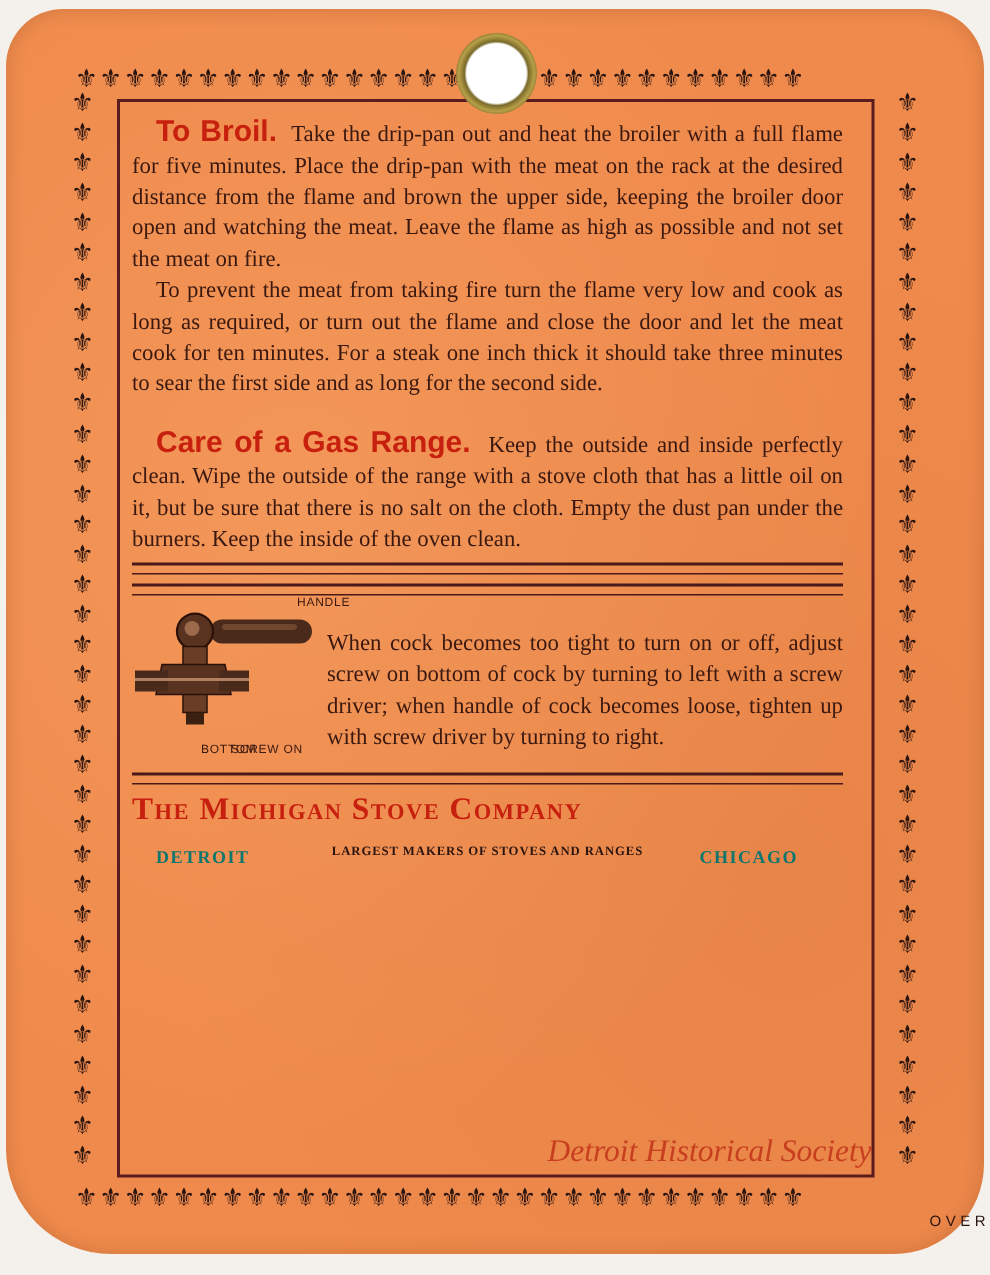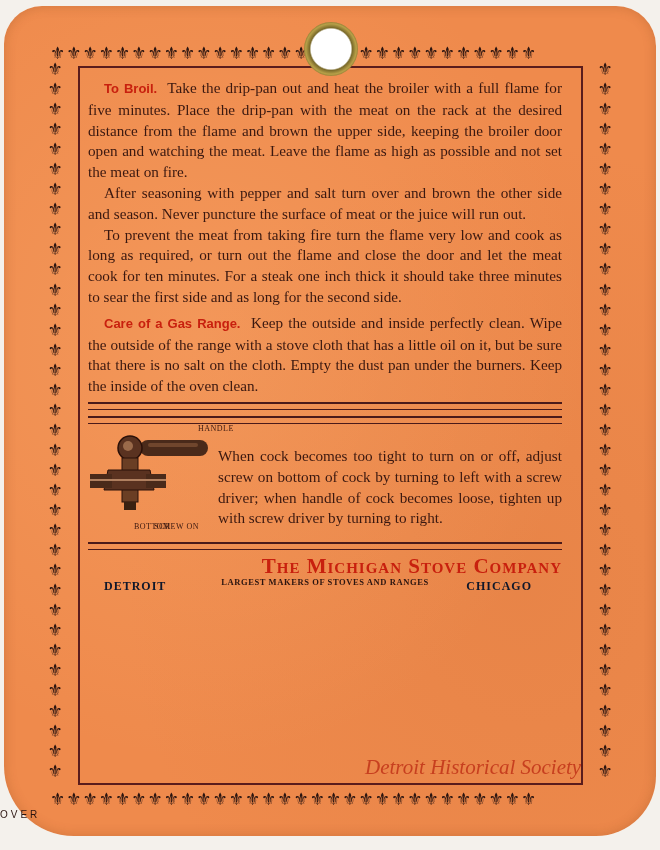--- a/index.html
+++ b/index.html
@@ -9,33 +9,33 @@
                       radial-gradient(ellipse at 80% 70%, rgba(180,90,40,0.12), transparent 55%);
     border-radius: 38px 40px 60px 70px; box-shadow: inset 0 0 12px rgba(120,60,20,0.25); }
   .grommet { position: absolute; left: 304px; top: 22px; width: 54px; height: 54px; border-radius: 50%;
     background: radial-gradient(circle, #ffffff 0 52%, #7a6a2a 56%, #b7a048 66%, #5a4a18 80%, #3a3010 100%); z-index: 3; }
   .fleur-row { position: absolute; left: 50px; width: 560px; height: 18px; display: flex; justify-content: space-between; color: #2a1410; font-size: 17px; line-height: 18px; font-family: "DejaVu Sans", sans-serif; overflow: hidden; }
   .fleur-col { position: absolute; top: 60px; width: 18px; height: 720px; display: flex; flex-direction: column; justify-content: space-between; color: #2a1410; font-size: 17px; line-height: 18px; align-items: center; font-family: "DejaVu Sans", sans-serif; overflow: hidden; }
   .frame { position: absolute; left: 78px; top: 66px; width: 505px; height: 719px; border: 2px solid #5a1c1c; box-sizing: border-box; }
   .content { position: absolute; left: 88px; top: 78px; width: 474px; color: #3a1810; font-size: 15.2px; line-height: 20.8px; text-align: justify; }
   .content p { margin: 0; }
   .indent { text-indent: 16px; }
-  .heading { color: #c8200e; font-family: "Liberation Sans", "DejaVu Sans", sans-serif; font-weight: bold; font-size: 13px; }
+  .heading { color: #c8200e; font-family: "Liberation Sans", "DejaVu Sans", sans-serif; font-weight: bold; font-size: 20px; }
   .section { margin: 0; }
   .double-rule { height: 5px; border-top: 2px solid #4a1a1a; border-bottom: 1px solid #4a1a1a; margin: 5px 0 6px 0; }
   .valve-block { display: flex; align-items: flex-start; margin-top: 4px; }
   .valve-fig { position: relative; width: 130px; height: 100px; flex: 0 0 130px; }
-  .valve-fig .lbl { position: absolute; font-size: 8px; letter-spacing: 0.5px; color: #3a1810; font-family: Liberation Serif, serif; line-height: 9px; }
+  .valve-fig .lbl { position: absolute; font-size: 8px; letter-spacing: 0.5px; color: #3a1810; font-family: Liberation Sans, sans-serif; line-height: 9px; }
   .valve-text { flex: 1; padding-top: 16px; text-align: justify; }
-  .company { text-align: right; color: #c8200e; font-size: 21px; font-weight: bold; letter-spacing: 1px; margin-top: 6px; font-variant: small-caps; }
-  .tagline { text-align: center; color: #2a1410; font-size: 8.5px; font-weight: bold; letter-spacing: 0.6px; line-height: 11px; margin-top: 0; }
+  .company { text-align: left; color: #c8200e; font-size: 21px; font-weight: bold; letter-spacing: 1px; margin-top: 6px; font-variant: small-caps; }
+  .tagline { text-align: center; color: #2a1410; font-size: 8.5px; font-weight: bold; letter-spacing: 0.6px; line-height: 11px; margin-top: 12px; }
   .cities { position: relative; height: 18px; }
-  .city { position: absolute; color: #0f172a; font-weight: bold; font-size: 12px; letter-spacing: 1px; top: -12px; }
+  .city { position: absolute; color: #0f766e; font-weight: bold; font-size: 12px; letter-spacing: 1px; top: -12px; }
   .watermark { position: absolute; left: 365px; top: 755px; color: rgba(190,45,20,0.8); font-family: "Liberation Serif", serif; font-style: italic; font-size: 21px; z-index: 4; }
-  .over { position: absolute; left: 0; width: 660px; top: 809px; text-align: left; font-family: "Liberation Sans", sans-serif; font-size: 10px; letter-spacing: 3px; color: #2a1410; }
+  .over { position: absolute; left: 0; width: 660px; top: 809px; text-align: right; font-family: "Liberation Sans", sans-serif; font-size: 10px; letter-spacing: 3px; color: #2a1410; }
 </style>
 </head>
 <body>
 
 <div class="card"></div>
 <div class="grommet"></div>
 
 <div class="fleur-row" style="top: 44px; letter-spacing: 1px;">⚜⚜⚜⚜⚜⚜⚜⚜⚜⚜⚜⚜⚜⚜⚜⚜⚜⚜⚜⚜⚜⚜⚜⚜⚜⚜⚜⚜⚜⚜</div>
 <div class="fleur-row" style="top: 790px; letter-spacing: 1px;">⚜⚜⚜⚜⚜⚜⚜⚜⚜⚜⚜⚜⚜⚜⚜⚜⚜⚜⚜⚜⚜⚜⚜⚜⚜⚜⚜⚜⚜⚜</div>
 <div class="fleur-col" style="left:46px;">
@@ -116,25 +116,24 @@
   </div>
 
 <div class="frame"></div>
 
 <div class="content">
   <div class="section">
     <p class="indent">
       <span class="heading">To Broil.</span>&nbsp;
       <span>Take the drip-pan out and heat the broiler with a full flame for five minutes. Place the drip-pan with the meat on the rack at the desired distance from the flame and brown the upper side, keeping the broiler door open and watching the meat. Leave the flame as high as possible and not set the meat on fire.</span>
     </p>
-    <p class="indent">After seasoning with pepper and salt turn over and brown the other side and season. Never puncture the surface of meat or the juice will run out.</p>
     <p class="indent">To prevent the meat from taking fire turn the flame very low and cook as long as required, or turn out the flame and close the door and let the meat cook for ten minutes. For a steak one inch thick it should take three minutes to sear the first side and as long for the second side.</p>
   </div>
 
-  <div class="section" style="margin-top:5px;">
+  <div class="section" style="margin-top:18px;">
     <p class="indent">
       <span class="heading">Care of a Gas Range.</span>&nbsp;
       <span>Keep the outside and inside perfectly clean. Wipe the outside of the range with a stove cloth that has a little oil on it, but be sure that there is no salt on the cloth. Empty the dust pan under the burners. Keep the inside of the oven clean.</span>
     </p>
   </div>
 
   <div class="double-rule"></div>
 
 
   <div class="double-rule"></div>

